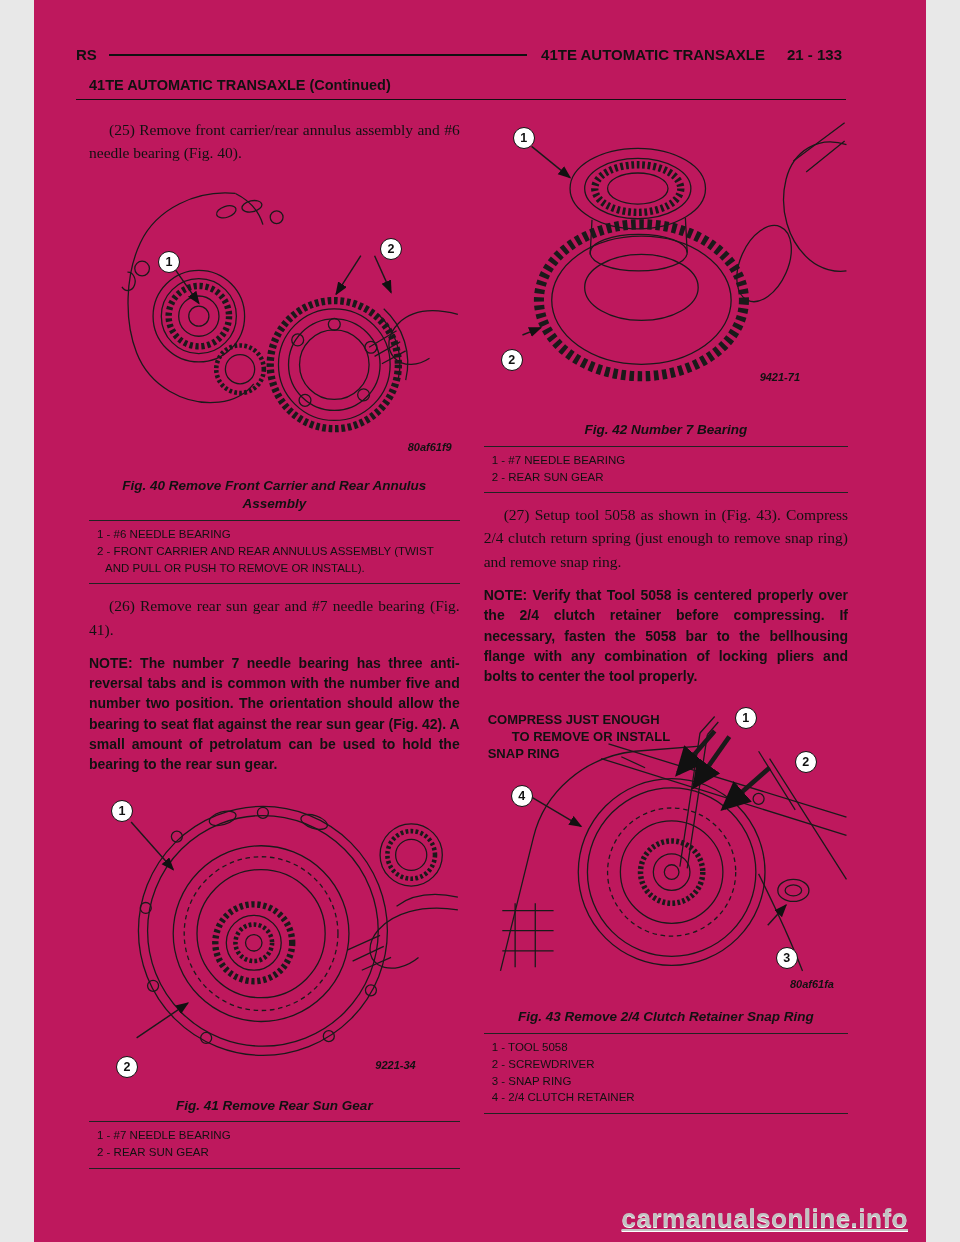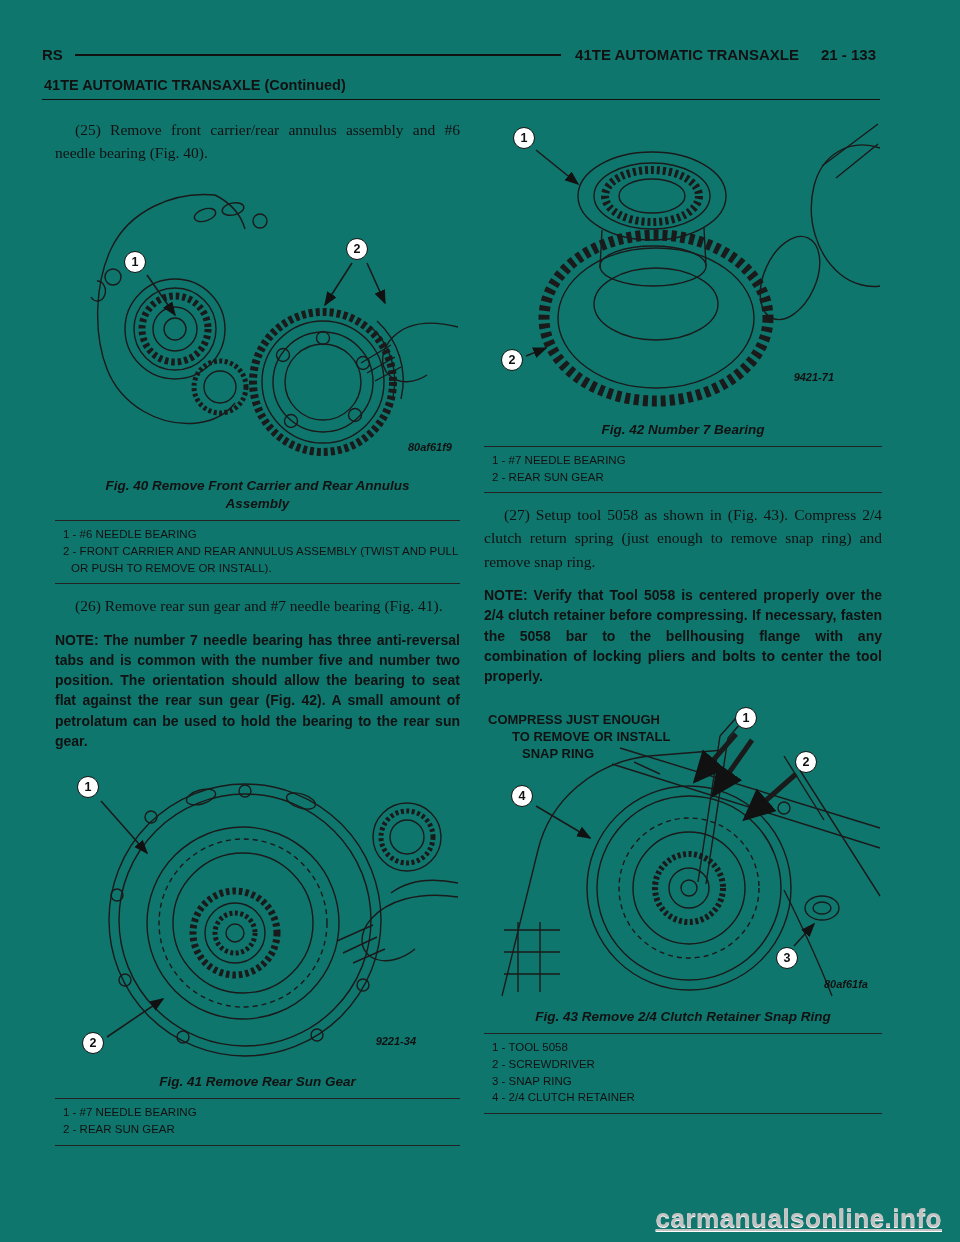--- a/index.html
+++ b/index.html
@@ -1,28 +1,28 @@
 <!DOCTYPE html>
 <html><head>
 <meta charset="utf-8">
 <style>
   * { margin:0; padding:0; box-sizing:border-box; }
   html,body { background:#e8e8e8; }
   .page {
-    position:relative; width:960px; height:1242px; margin:0 auto;
-    background:#0f766e; overflow:hidden;
+    position:relative; width:892px; height:1242px; margin:0 auto;
+    background:#be185d; overflow:hidden;
     font-family:"Liberation Serif", serif; color:#111;
   }
   
   .hdr-row { display:flex; align-items:center; padding:46px 84px 0 42px; }
   .hdr-rs { font:bold 15px "Liberation Sans", sans-serif; }
   .hdr-line { flex:1; border-top:2.5px solid #111; margin:0 14px 0 12px; }
   .hdr-title { font:bold 15px "Liberation Sans", sans-serif; margin-right:22px; white-space:nowrap; }
   .hdr-page { font:bold 15px "Liberation Sans", sans-serif; white-space:nowrap; }
-  .cont-hdr { padding:14px 0 0 44px; font:bold 14.5px "Liberation Sans", sans-serif; }
+  .cont-hdr { padding:14px 0 0 55px; font:bold 14.5px "Liberation Sans", sans-serif; }
   .cont-rule { border:none; border-top:1.5px solid #111; margin:6px 80px 0 42px; }
   
   .cols { display:flex; gap:24px; padding:8px 78px 0 55px; }
   .col-l { width:405px; }
   .col-r { width:398px; }
   
   .para { font:15.5px/1.5 "Liberation Serif", serif; text-align:justify; text-indent:20px; margin:10px 0 12px; }
   .note { font:bold 14px/1.45 "Liberation Sans", sans-serif; text-align:justify; margin:12px 0 14px; }
   .fig-caption { font:bold italic 13.5px/1.4 "Liberation Sans", sans-serif; font-style:italic; text-align:center; margin:8px 18px 6px; }
   .legend { border-top:1.2px solid #222; border-bottom:1.2px solid #222; padding:5px 2px 7px; margin-bottom:10px; }
@@ -31,21 +31,21 @@
   .fig { position:relative; width:100%; }
   .fig svg { display:block; width:100%; height:auto; }
   .callout {
     position:absolute; width:22px; height:22px; border:1.7px solid #111; border-radius:50%;
     background:#fff; display:flex; align-items:center; justify-content:center;
     font:bold 12.5px "Liberation Sans", sans-serif;
   }
   .fig-tag { position:absolute; font:bold italic 11px "Liberation Sans", sans-serif; font-style:italic; color:#111; }
   .fig-overlay-text { position:absolute; left:4px; top:12px; font:bold 13px/1.3 "Liberation Sans", sans-serif; }
   .fig-overlay-text .l2 { margin-left:24px; }
-  .fig-overlay-text .l3 { margin-left:34px; }
+  .fig-overlay-text .l3 { }
   
   .watermark {
     position:absolute; right:18px; bottom:8px;
     font:bold 26px "Liberation Sans", sans-serif; color:#c2c2c2;
     letter-spacing:.5px; text-shadow:0 1px 0 #ffffff;text-decoration:underline;
   }
 </style>
 </head>
 <body>
 

